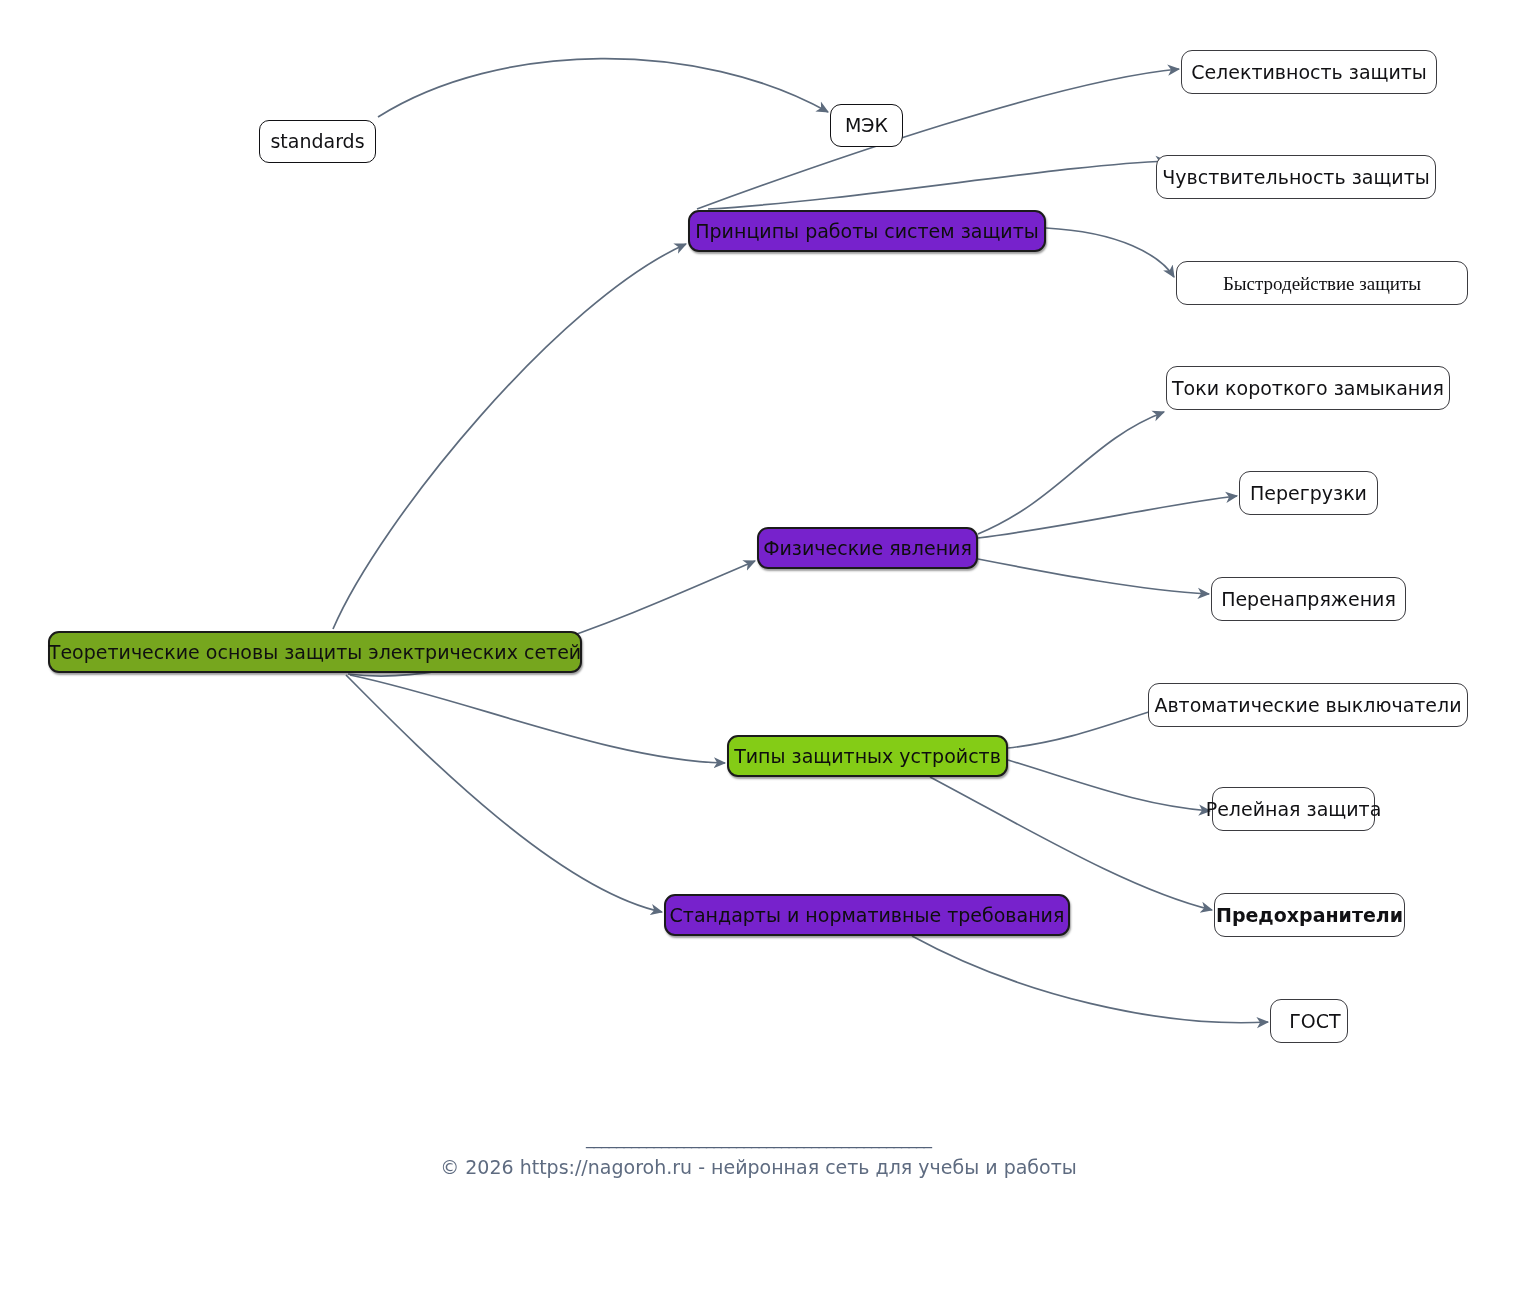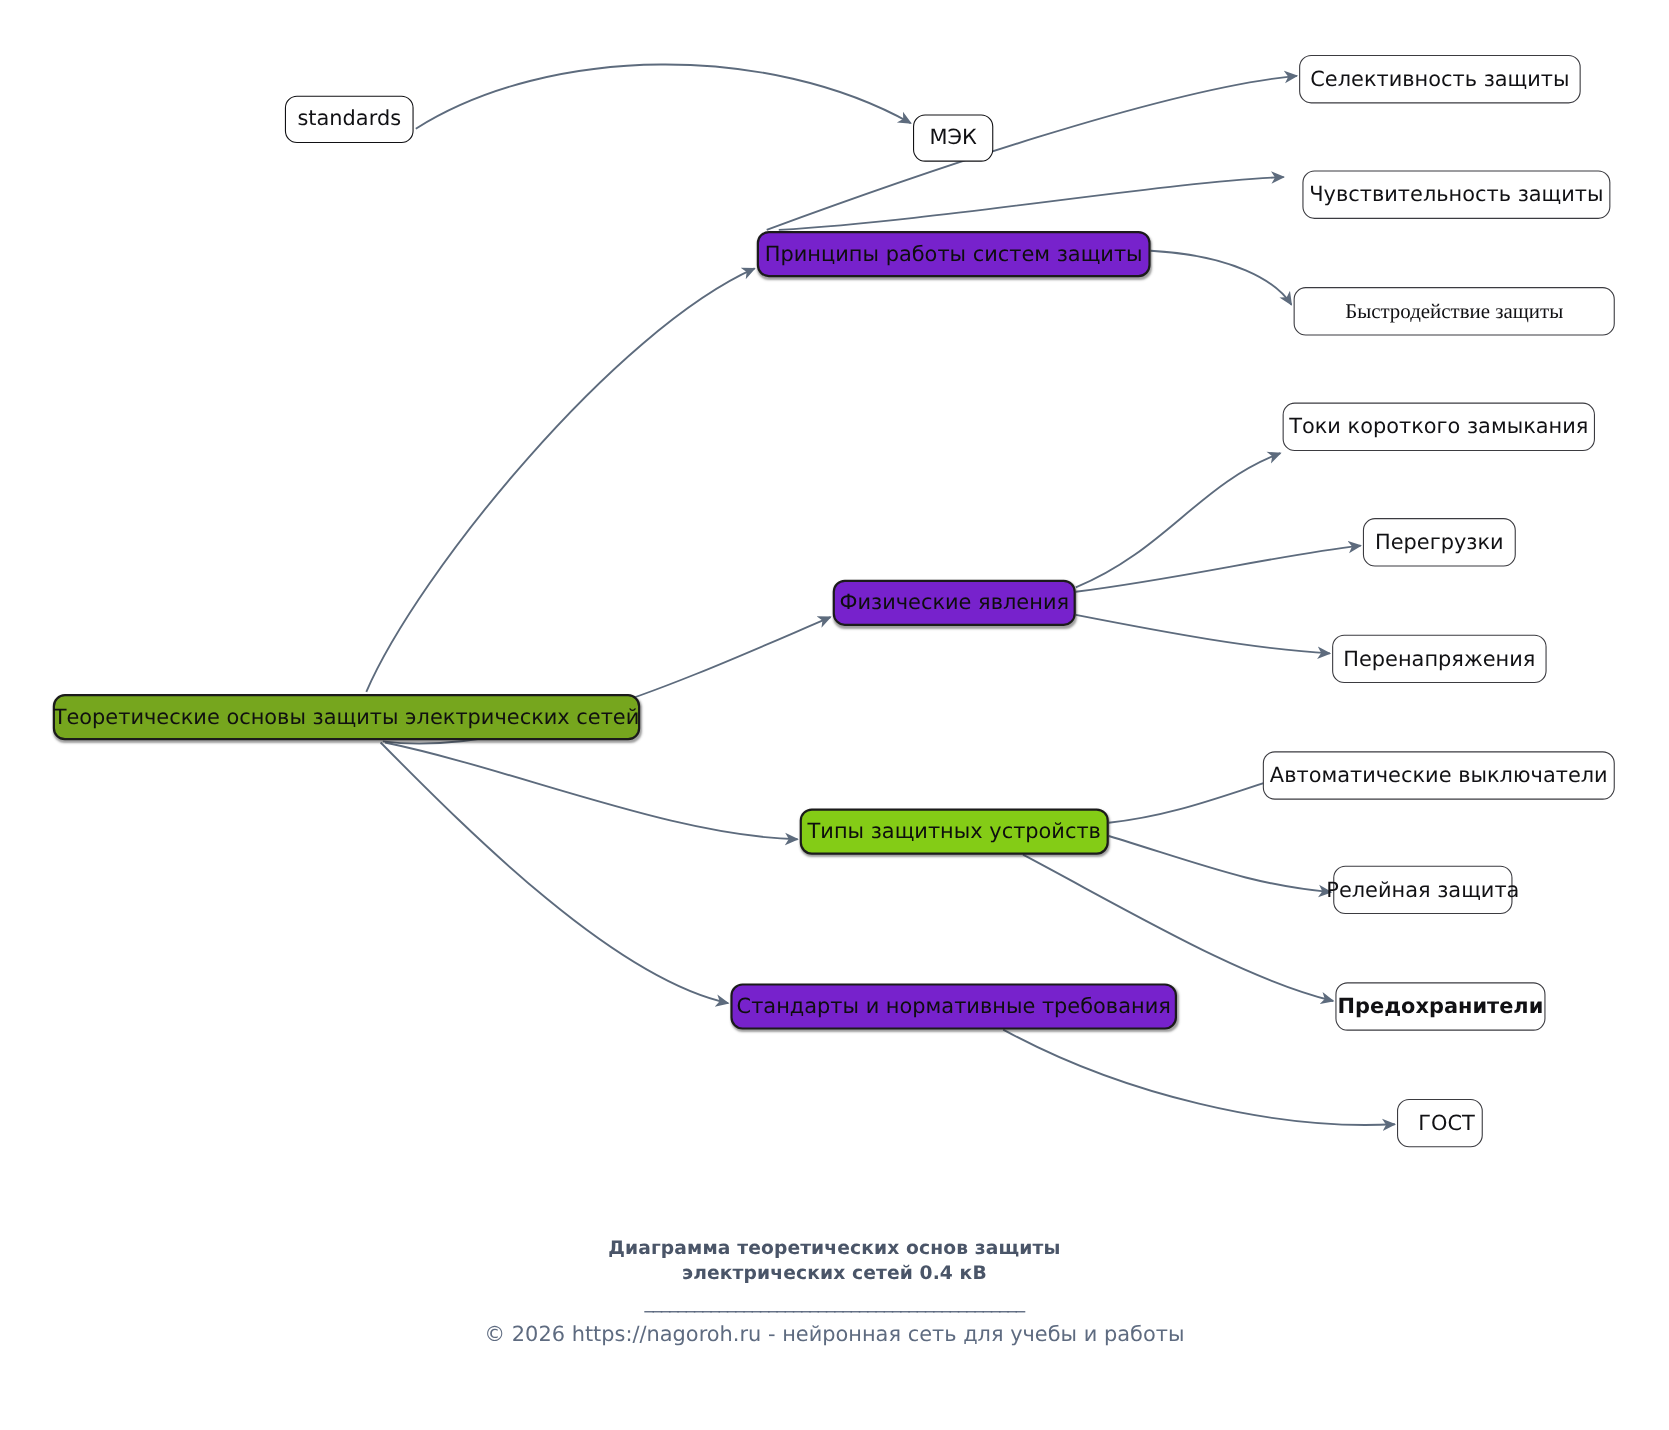--- a/index.html
+++ b/index.html
@@ -121,33 +121,33 @@
         <path d="M 1008,760 C 1090,785 1140,805 1210,811" fill="none" stroke="#5d6b7d" stroke-width="1.7" marker-end="url(#arrow)"></path>
         <path d="M 930,777 C 1030,830 1130,890 1212,910" fill="none" stroke="#5d6b7d" stroke-width="1.7" marker-end="url(#arrow)"></path>
         <path d="M 912,936 C 1020,995 1160,1028 1268,1022" fill="none" stroke="#5d6b7d" stroke-width="1.7" marker-end="url(#arrow)"></path>
       </g>
   </svg>
 
   <div id="nodes">
       <div class="node node-root" style="left: 48px; top: 631px; width: 534px; height: 42px; background: rgb(118, 166, 30);">
         <span class="lbl">Теоретические основы защиты электрических сетей</span>
       </div>
-      <div class="node node-plain" style="left: 259px; top: 87px; width: 117px; height: 43px;">
+      <div class="node node-plain" style="left: 259px; top: 120px; width: 117px; height: 43px; border-radius: 10px;">
         <span class="lbl">standards</span>
       </div>
       <div class="node node-plain" style="left: 830px; top: 104px; width: 73px; height: 43px;">
         <span class="lbl">МЭК</span>
       </div>
       <div class="node node-branch" style="left: 688px; top: 210px; width: 358px; height: 42px; background: rgb(119, 34, 204);">
         <span class="lbl">Принципы работы систем защиты</span>
       </div>
       <div class="node node-leaf" style="left: 1181px; top: 50px; width: 256px; height: 44px;">
         <span class="lbl">Селективность защиты</span>
       </div>
-      <div class="node node-leaf" style="left: 1184px; top: 155px; width: 280px; height: 44px;">
+      <div class="node node-leaf" style="left: 1156px; top: 155px; width: 280px; height: 44px;">
         <span class="lbl">Чувствительность защиты</span>
       </div>
       <div class="node node-leaf" style="left: 1176px; top: 261px; width: 292px; height: 44px; font-family: Liberation Serif, serif;">
         <span class="lbl">Быстродействие защиты</span>
       </div>
       <div class="node node-branch" style="left: 757px; top: 527px; width: 221px; height: 42px; background: rgb(119, 34, 204);">
         <span class="lbl">Физические явления</span>
       </div>
       <div class="node node-leaf" style="left: 1166px; top: 366px; width: 284px; height: 44px;">
         <span class="lbl">Токи короткого замыкания</span>
@@ -172,21 +172,17 @@
       </div>
       <div class="node node-branch" style="left: 664px; top: 894px; width: 406px; height: 42px; background: rgb(119, 34, 204);">
         <span class="lbl">Стандарты и нормативные требования</span>
       </div>
       <div class="node node-leaf" style="left: 1270px; top: 999px; width: 78px; height: 44px; padding-left: 12px;">
         <span class="lbl">ГОСТ</span>
       </div>
     </div>
 
   <div id="footer" style="top:1124px;">
-    <div id="footer-title">
-      <div>Диаграмма теоретических основ защиты</div>
-      <div>электрических сетей 0.4 кВ</div>
-    </div>
     <div id="footer-rule">______________________________________________</div>
     <div id="footer-caption">© 2026 https://nagoroh.ru - нейронная сеть для учебы и работы</div>
   </div>
 
 </div>
 
 </body></html>

